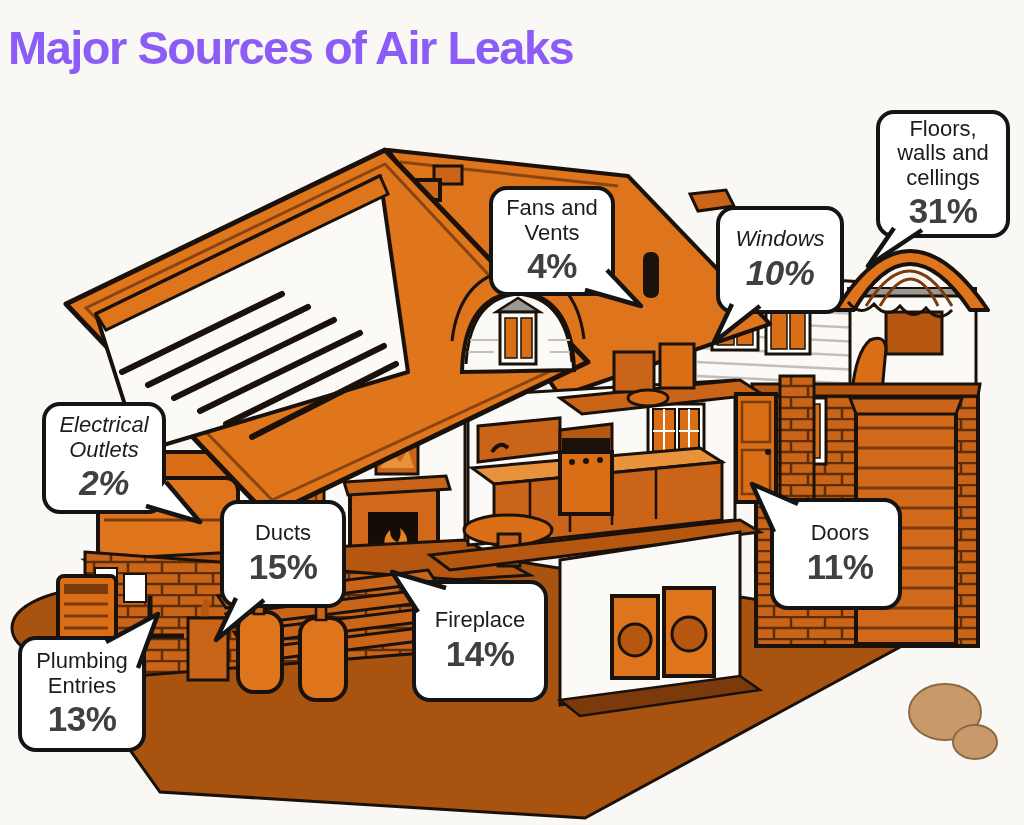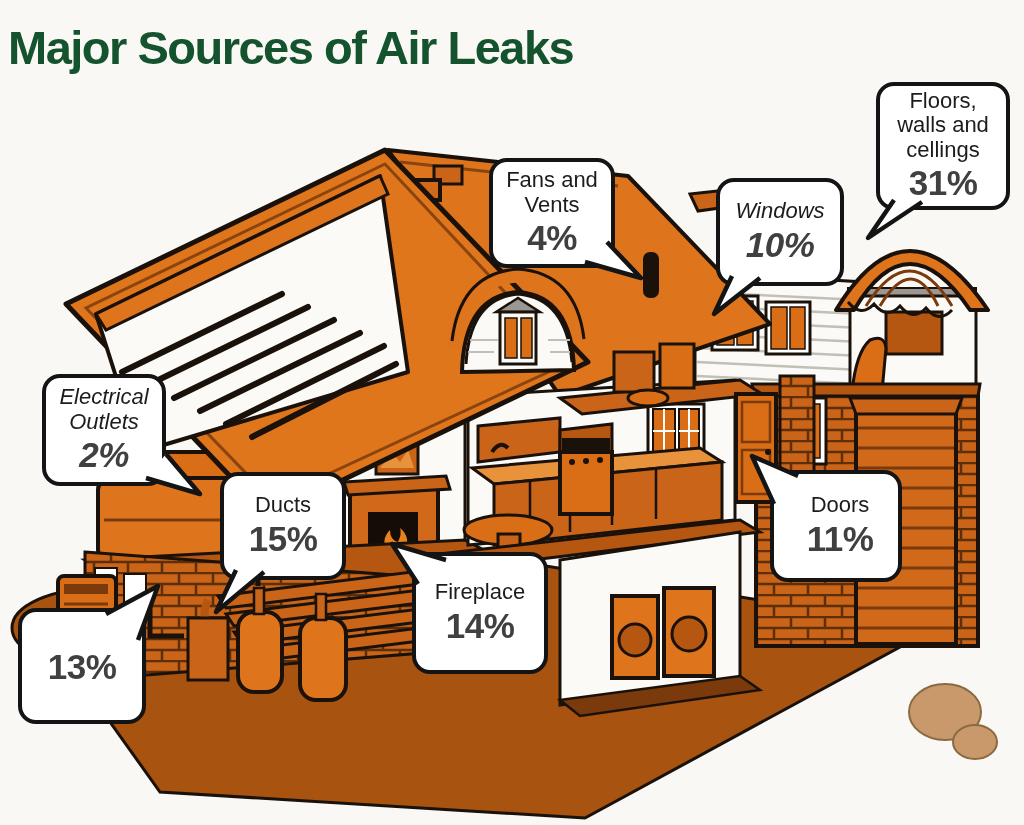--- a/index.html
+++ b/index.html
@@ -1,23 +1,23 @@
 <!DOCTYPE html>
 <html><head>
 <meta charset="utf-8">
 <style>
   html,body{margin:0;padding:0;background:#FAF8F5;}
   .stage{position:relative;width:1024px;height:825px;overflow:hidden;background:#FAF8F5;
          font-family:"Liberation Sans","DejaVu Sans",sans-serif;}
   .house-svg{position:absolute;left:0;top:0;width:1024px;height:825px;}
   .title{position:absolute;left:8px;top:22px;width:700px;font-size:47px;font-weight:600;
-         color:#14532d;letter-spacing:-1.5px;line-height:1.1;}
+         color:#8b5cf6;letter-spacing:-1.5px;line-height:1.1;}
   .callout{position:absolute;box-sizing:border-box;background:#FFFFFF;border:4px solid #141414;
            border-radius:18px;display:flex;flex-direction:column;align-items:center;justify-content:center;
-           text-align:center;z-index:5;}
+           text-align:center;z-index:5;margin-top:28px;}
   .callout svg.tail{position:absolute;left:-4px;top:-4px;overflow:visible;z-index:0;}
   .co-label{position:relative;z-index:2;font-size:22px;line-height:1.12;color:#1C1C1C;white-space:pre-line;}
   .co-value{position:relative;z-index:2;font-size:35px;font-weight:700;color:#404040;margin-top:1px;letter-spacing:-0.5px;}
   .c-floors   {left:876px;top:82px; width:134px;height:128px;}
   .c-windows  {left:716px;top:178px;width:128px;height:108px;font-style:italic;}
   .c-fans     {left:489px;top:158px;width:126px;height:110px;}
   .c-electric {left:42px; top:374px;width:124px;height:112px;font-style:italic;}
   .c-ducts    {left:220px;top:472px;width:126px;height:108px;}
   .c-fire     {left:412px;top:552px;width:136px;height:122px;}
   .c-doors    {left:770px;top:470px;width:132px;height:112px;padding-left:8px;}
@@ -308,16 +308,18 @@
         <path d="M4 34 L-18 -14 L28 6"></path>
       </svg>
     <div class="co-label">Doors</div>
     <div class="co-value">11%</div>
   </div>
 
   <div class="callout c-plumb">
     <svg class="tail" width="128" height="116" viewBox="0 0 128 116">
         <path d="M88 6 L140 -22 L120 32"></path>
       </svg>
+    <div class="co-label">Plumbing
+Entries</div>
     <div class="co-value">13%</div>
   </div>
 
 </div>
 
 </body></html>

